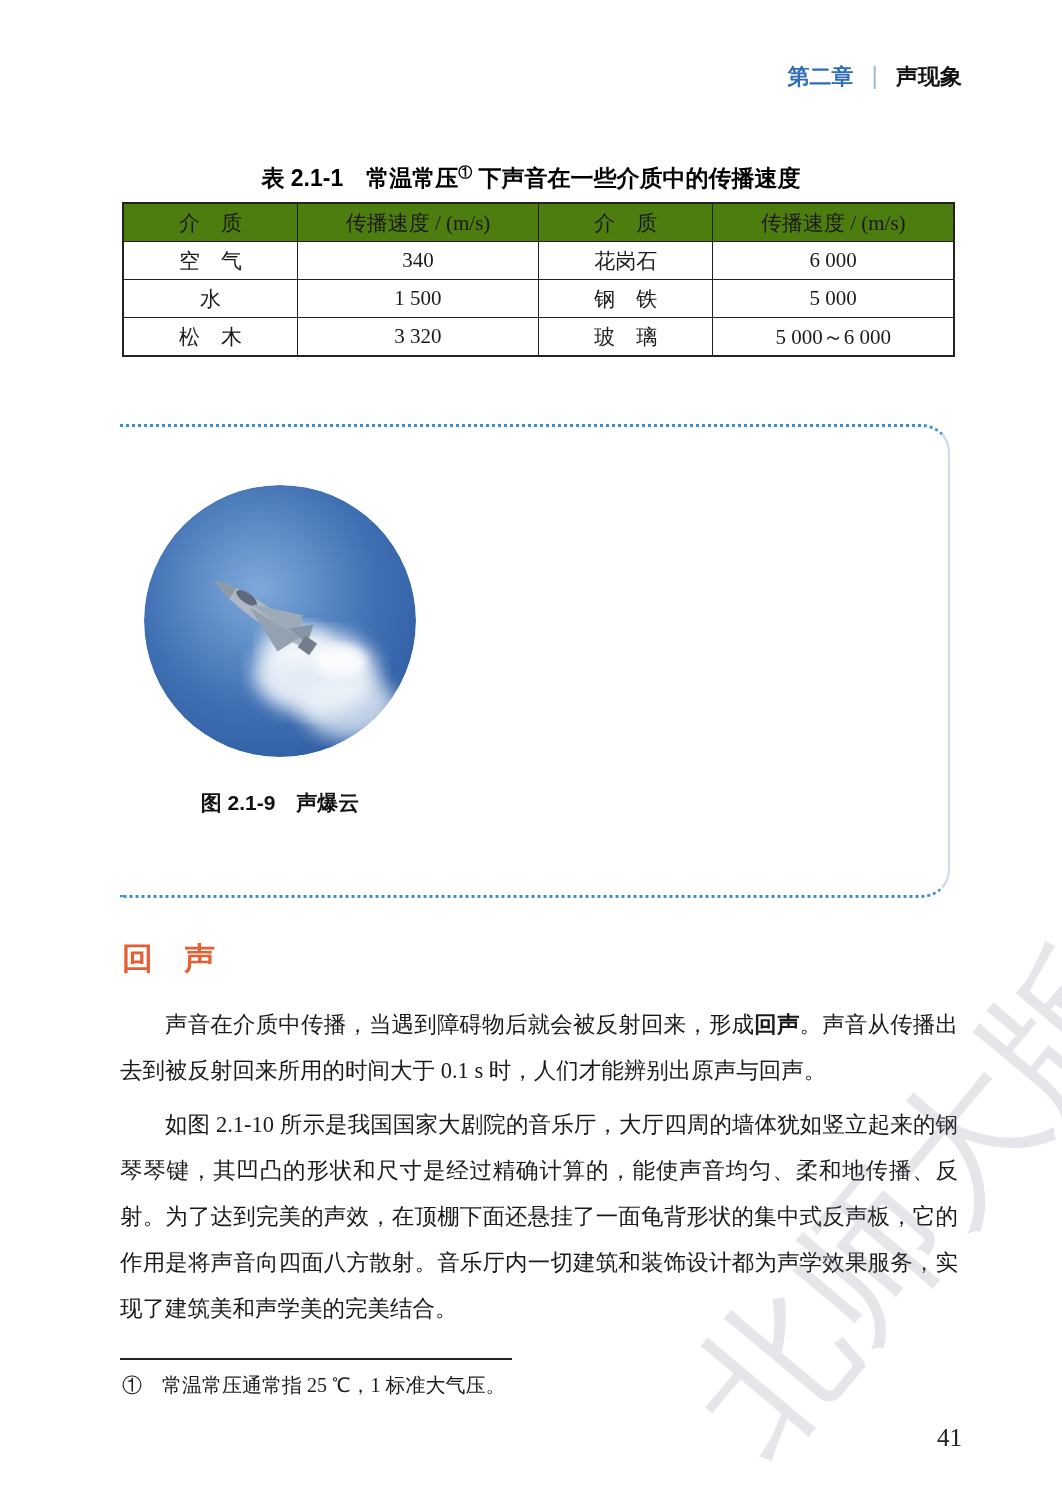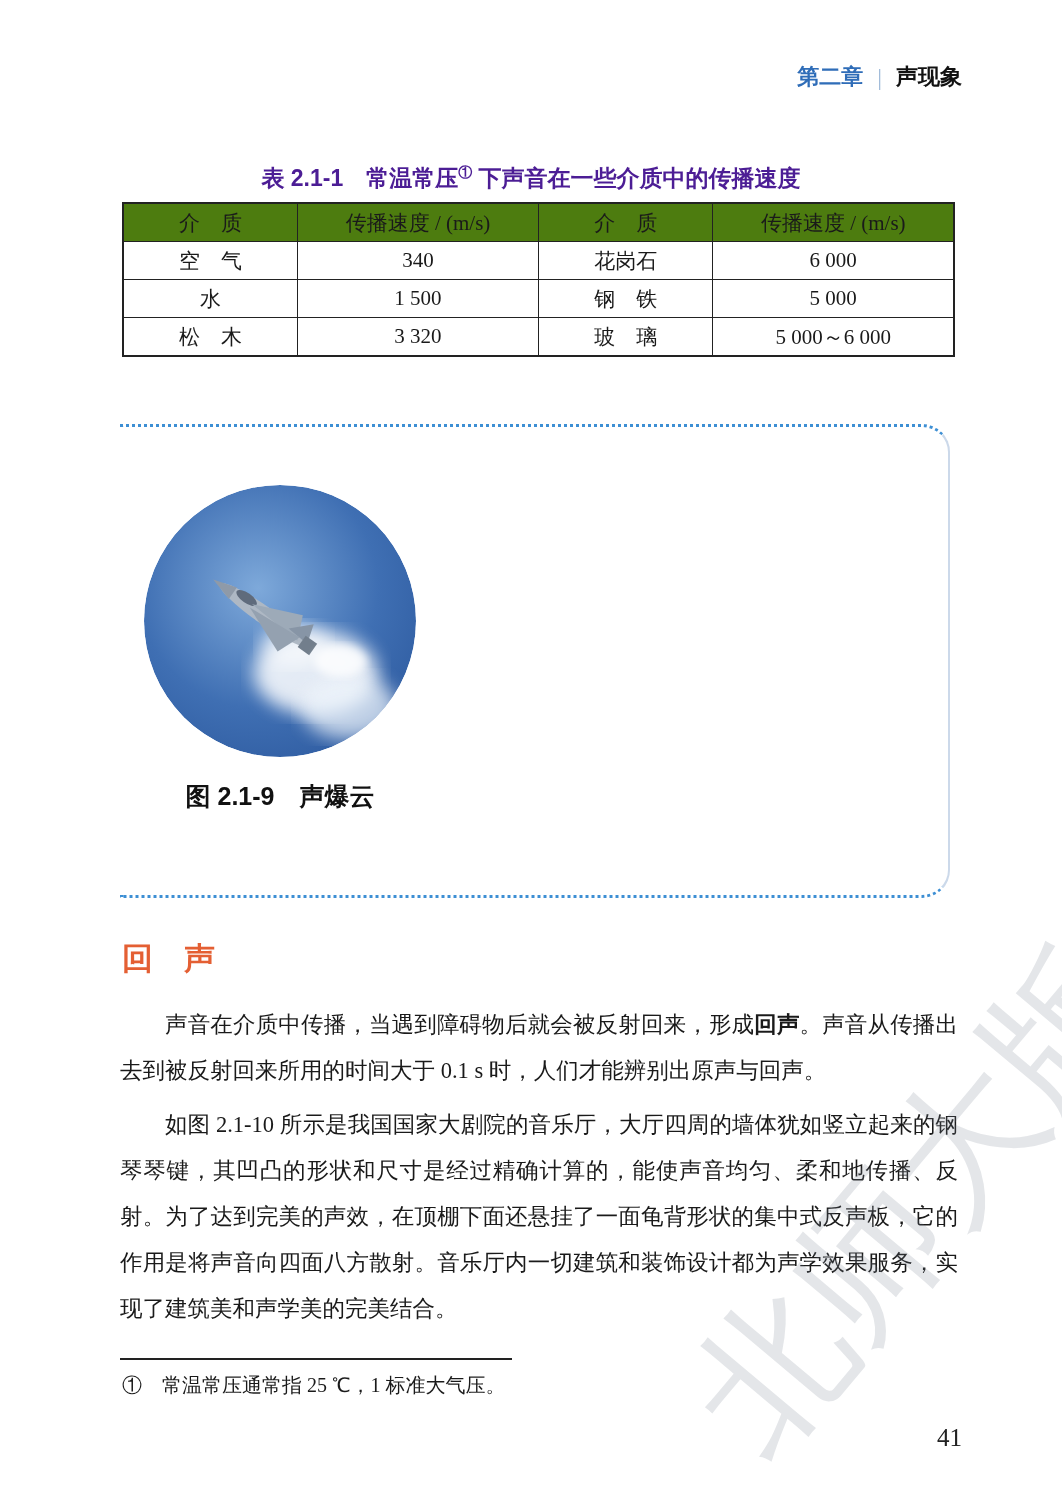--- a/index.html
+++ b/index.html
@@ -9,33 +9,33 @@
     background:#ffffff;
     overflow:hidden;
     font-family:"Liberation Serif", serif;
     color:#1a1a1a;
   }
 
   
   .header{
     position:absolute;top:62px;right:100px;
     display:flex;align-items:center;gap:14px;
-    font-family:Liberation Serif, serif;
+    font-family:Liberation Mono, monospace;
     font-size:22px;font-weight:bold;margin-left:32px;
   }
   .header .chapter{color:#2f6db8;}
   .header .sep{color:#9db9d8;font-weight:normal;font-size:24px;}
   .header .section{color:#111;}
 
   
   .table-title{
     position:absolute;top:163px;left:0;width:100%;
     text-align:center;
     font-family:"Liberation Sans", sans-serif;
-    font-weight:bold;font-size:23px;color:#4c1d95;
+    font-weight:bold;font-size:23px;color:#000000;
   }
   .table-title sup{font-size:14px;}
 
   
   table.speed{
     position:absolute;left:122px;top:202px;width:833px;
     border-collapse:collapse;
     font-size:21px;
   }
   table.speed th, table.speed td{
@@ -75,23 +75,23 @@
     text-align:justify;text-indent:2em;
   }
   .related-figure{
     width:280px;display:flex;flex-direction:column;align-items:center;
     padding-top:16px;
   }
   .jet-circle{
     width:272px;height:272px;border-radius:50%;overflow:hidden;
   }
   .figure-caption{
-    margin-top:23px;
-    font-family:"Liberation Sans", sans-serif;
-    font-weight:bold;font-size:25px;color:#111;
+    margin-top:32px;
+    font-family:"Liberation Sans", sans-serif;
+    font-weight:bold;font-size:21px;color:#111;
   }
 
   
   .echo-heading{
     position:absolute;left:122px;top:938px;
     font-family:"Liberation Sans", sans-serif;
     font-weight:bold;font-size:31px;color:#e45f33;
   }
   .echo-body{
     position:absolute;left:120px;top:1002px;width:838px;

